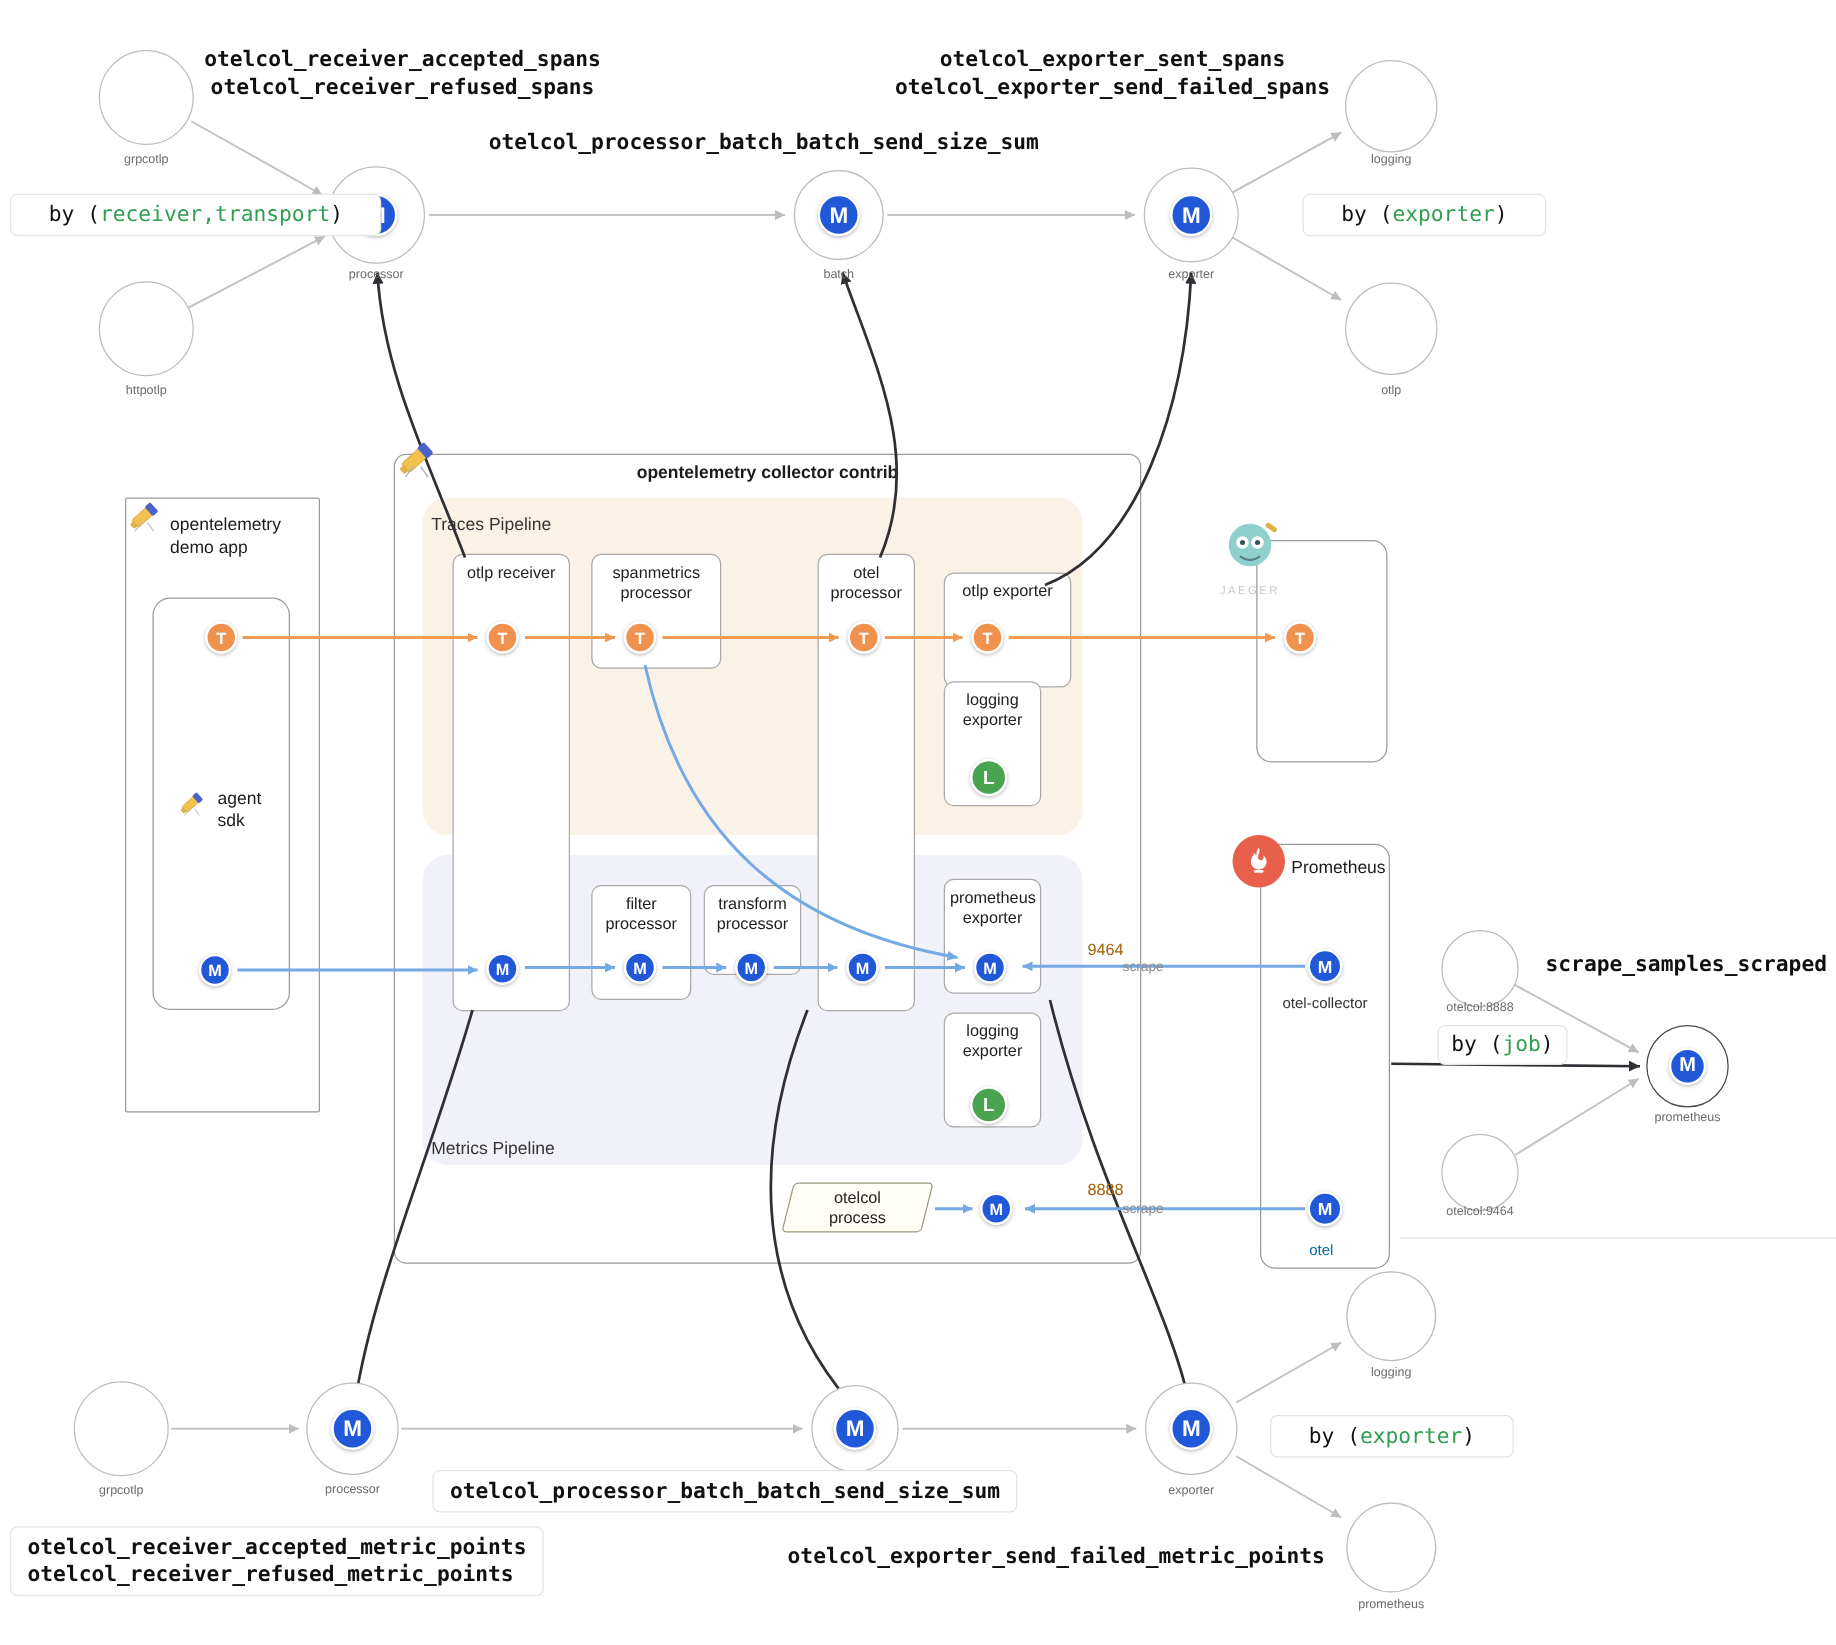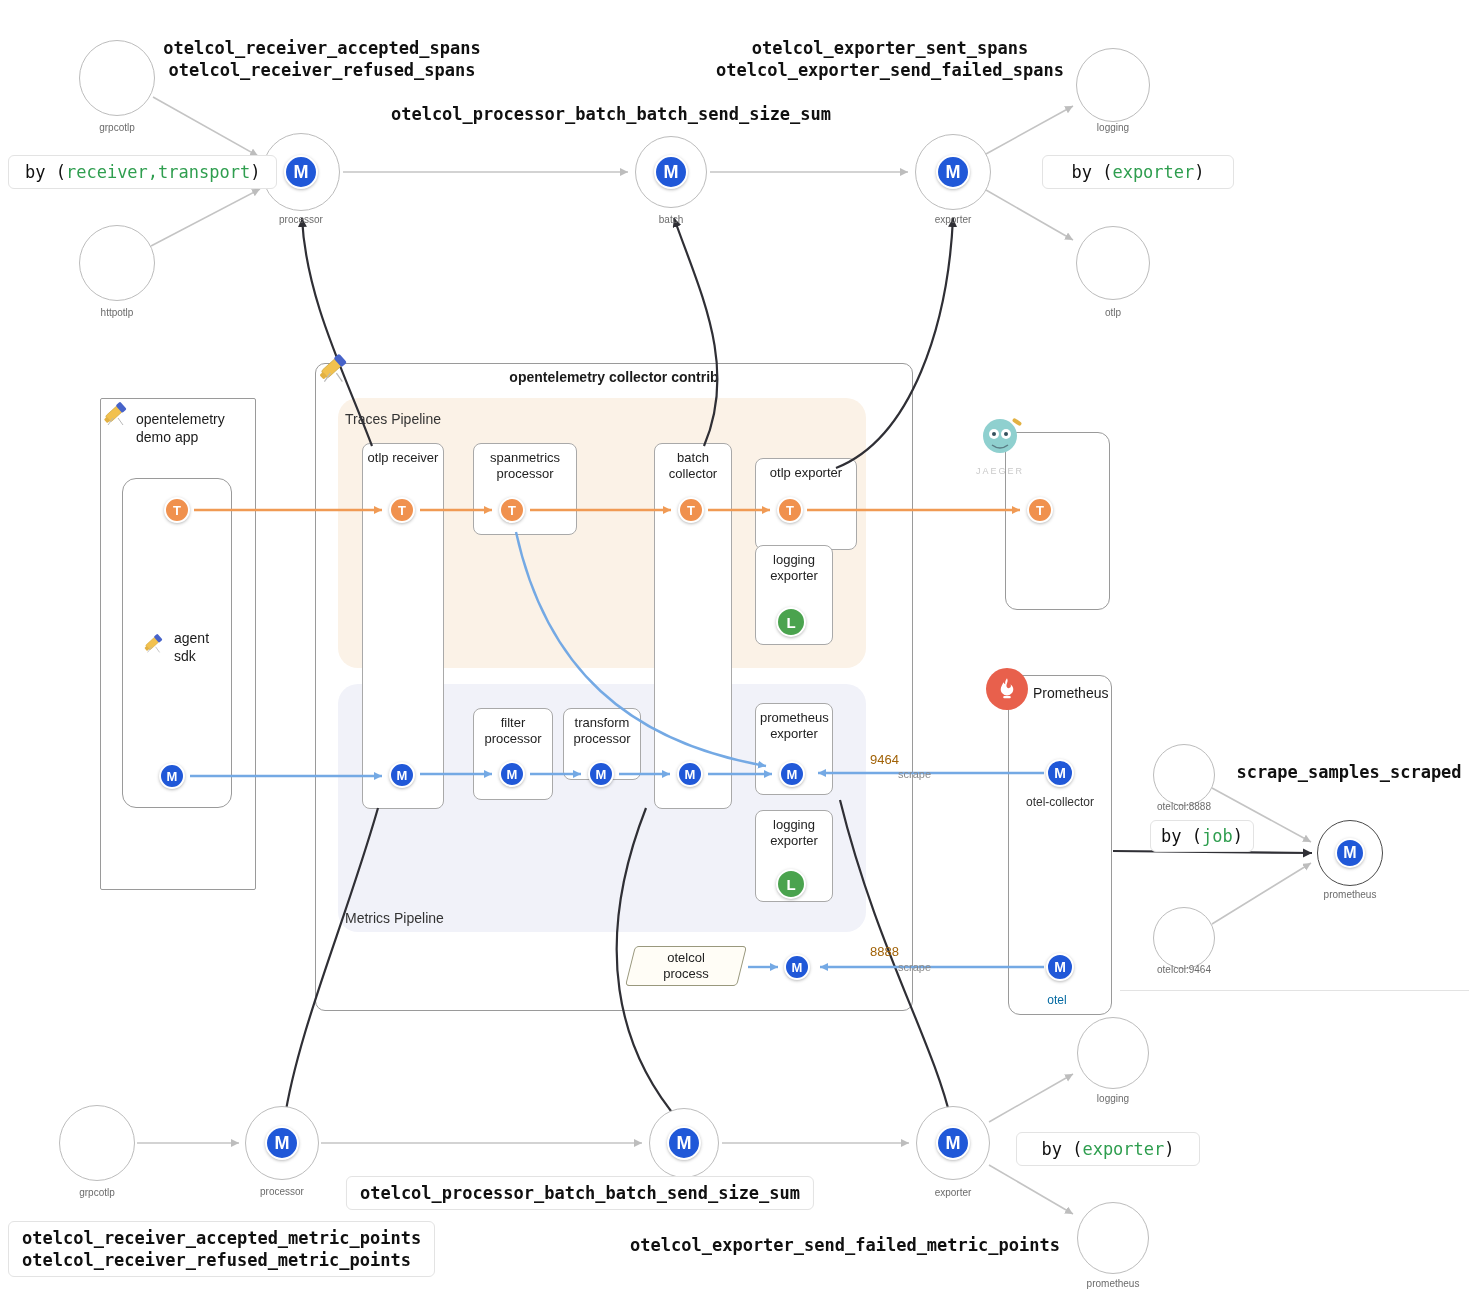--- a/index.html
+++ b/index.html
@@ -21,21 +21,21 @@
   .panel{background:#fff;border:1px solid #9a9a9a;border-radius:10px}
   .panel.sq{border-radius:2px}
   .area{border-radius:20px}
   .area.traces{background:#fbf2e7}
   .area.metrics{background:#f1f2f9}
   .comp{background:#fff;border:1px solid #a9a9a9;border-radius:8px;padding-top:6px}
   .comp-label{font-size:13px;color:#222;text-align:center;line-height:16px;padding:0 4px}
   .ptitle{font-size:14px;color:#1b1b1b;line-height:18px}
   .bold{font-weight:700}
   .metric-label{font-family:"DejaVu Sans Mono",monospace;font-weight:700;font-size:17px;color:#101010;line-height:22px;white-space:nowrap}
-  .bybox{font-family:"DejaVu Sans Mono",monospace;font-size:17px;color:#101010;background:#fff;border:1px solid #e3e3e3;border-radius:6px;padding:6px 16px;white-space:nowrap}
+  .bybox{font-family:"DejaVu Sans Mono",monospace;font-size:17px;color:#101010;background:#fff;border:1px solid #e3e3e3;border-radius:6px;padding:6px 30px;white-space:nowrap}
   .kw{color:#2f9e4f}
   .boxed{border:1px solid #e3e3e3;border-radius:6px;background:#fff;padding:5px 13px}
   .para{transform:skewX(-14deg);background:#fffdf6;border:1px solid #99987d;border-radius:4px;display:flex;align-items:center;justify-content:center}
   .para-inner{transform:skewX(14deg);font-size:13px;line-height:16px;text-align:center;color:#222;width:70px}
   .pipeline-label{font-size:14px;color:#333}
   .portnum{font-size:13px;color:#a16207}
   .scrapetxt{font-size:11px;color:#8a8a8a}
   .jaeger-cap{font-size:9px;letter-spacing:2px;color:#c9c9c9;text-align:center}
   .prom-logo{width:42px;height:42px;border-radius:50%;background:#e8604c;display:flex;align-items:center;justify-content:center}
 </style>
@@ -45,28 +45,28 @@
 <div class="stage">
 
   <div class="layer boxes">
     <div class="abs panel sq" style="left:100px;top:398px;width:156px;height:492px"></div>
     <div class="abs panel" style="left:122px;top:478px;width:110px;height:330px;border-radius:14px"></div>
 
     <div class="abs panel" style="left:315px;top:363px;width:598px;height:648px"></div>
     <div class="abs area traces" style="left:338px;top:398px;width:528px;height:270px"></div>
     <div class="abs area metrics" style="left:338px;top:684px;width:528px;height:248px"></div>
 
-    <div class="abs comp" style="left:362px;top:443px;width:82px;height:366px">
+    <div class="abs comp" style="left:362px;top:443px;width:94px;height:366px">
       <div class="comp-label">otlp receiver</div>
     </div>
     <div class="abs comp" style="left:473px;top:443px;width:104px;height:92px">
       <div class="comp-label">spanmetrics processor</div>
     </div>
     <div class="abs comp" style="left:654px;top:443px;width:78px;height:366px">
-      <div class="comp-label">batch collector</div>
+      <div class="comp-label">otel processor</div>
     </div>
     <div class="abs comp" style="left:755px;top:458px;width:102px;height:92px">
       <div class="comp-label">otlp exporter</div>
     </div>
     <div class="abs comp" style="left:755px;top:545px;width:78px;height:100px">
       <div class="comp-label">logging exporter</div>
     </div>
     <div class="abs comp" style="left:473px;top:708px;width:80px;height:92px">
       <div class="comp-label">filter processor</div>
     </div>

